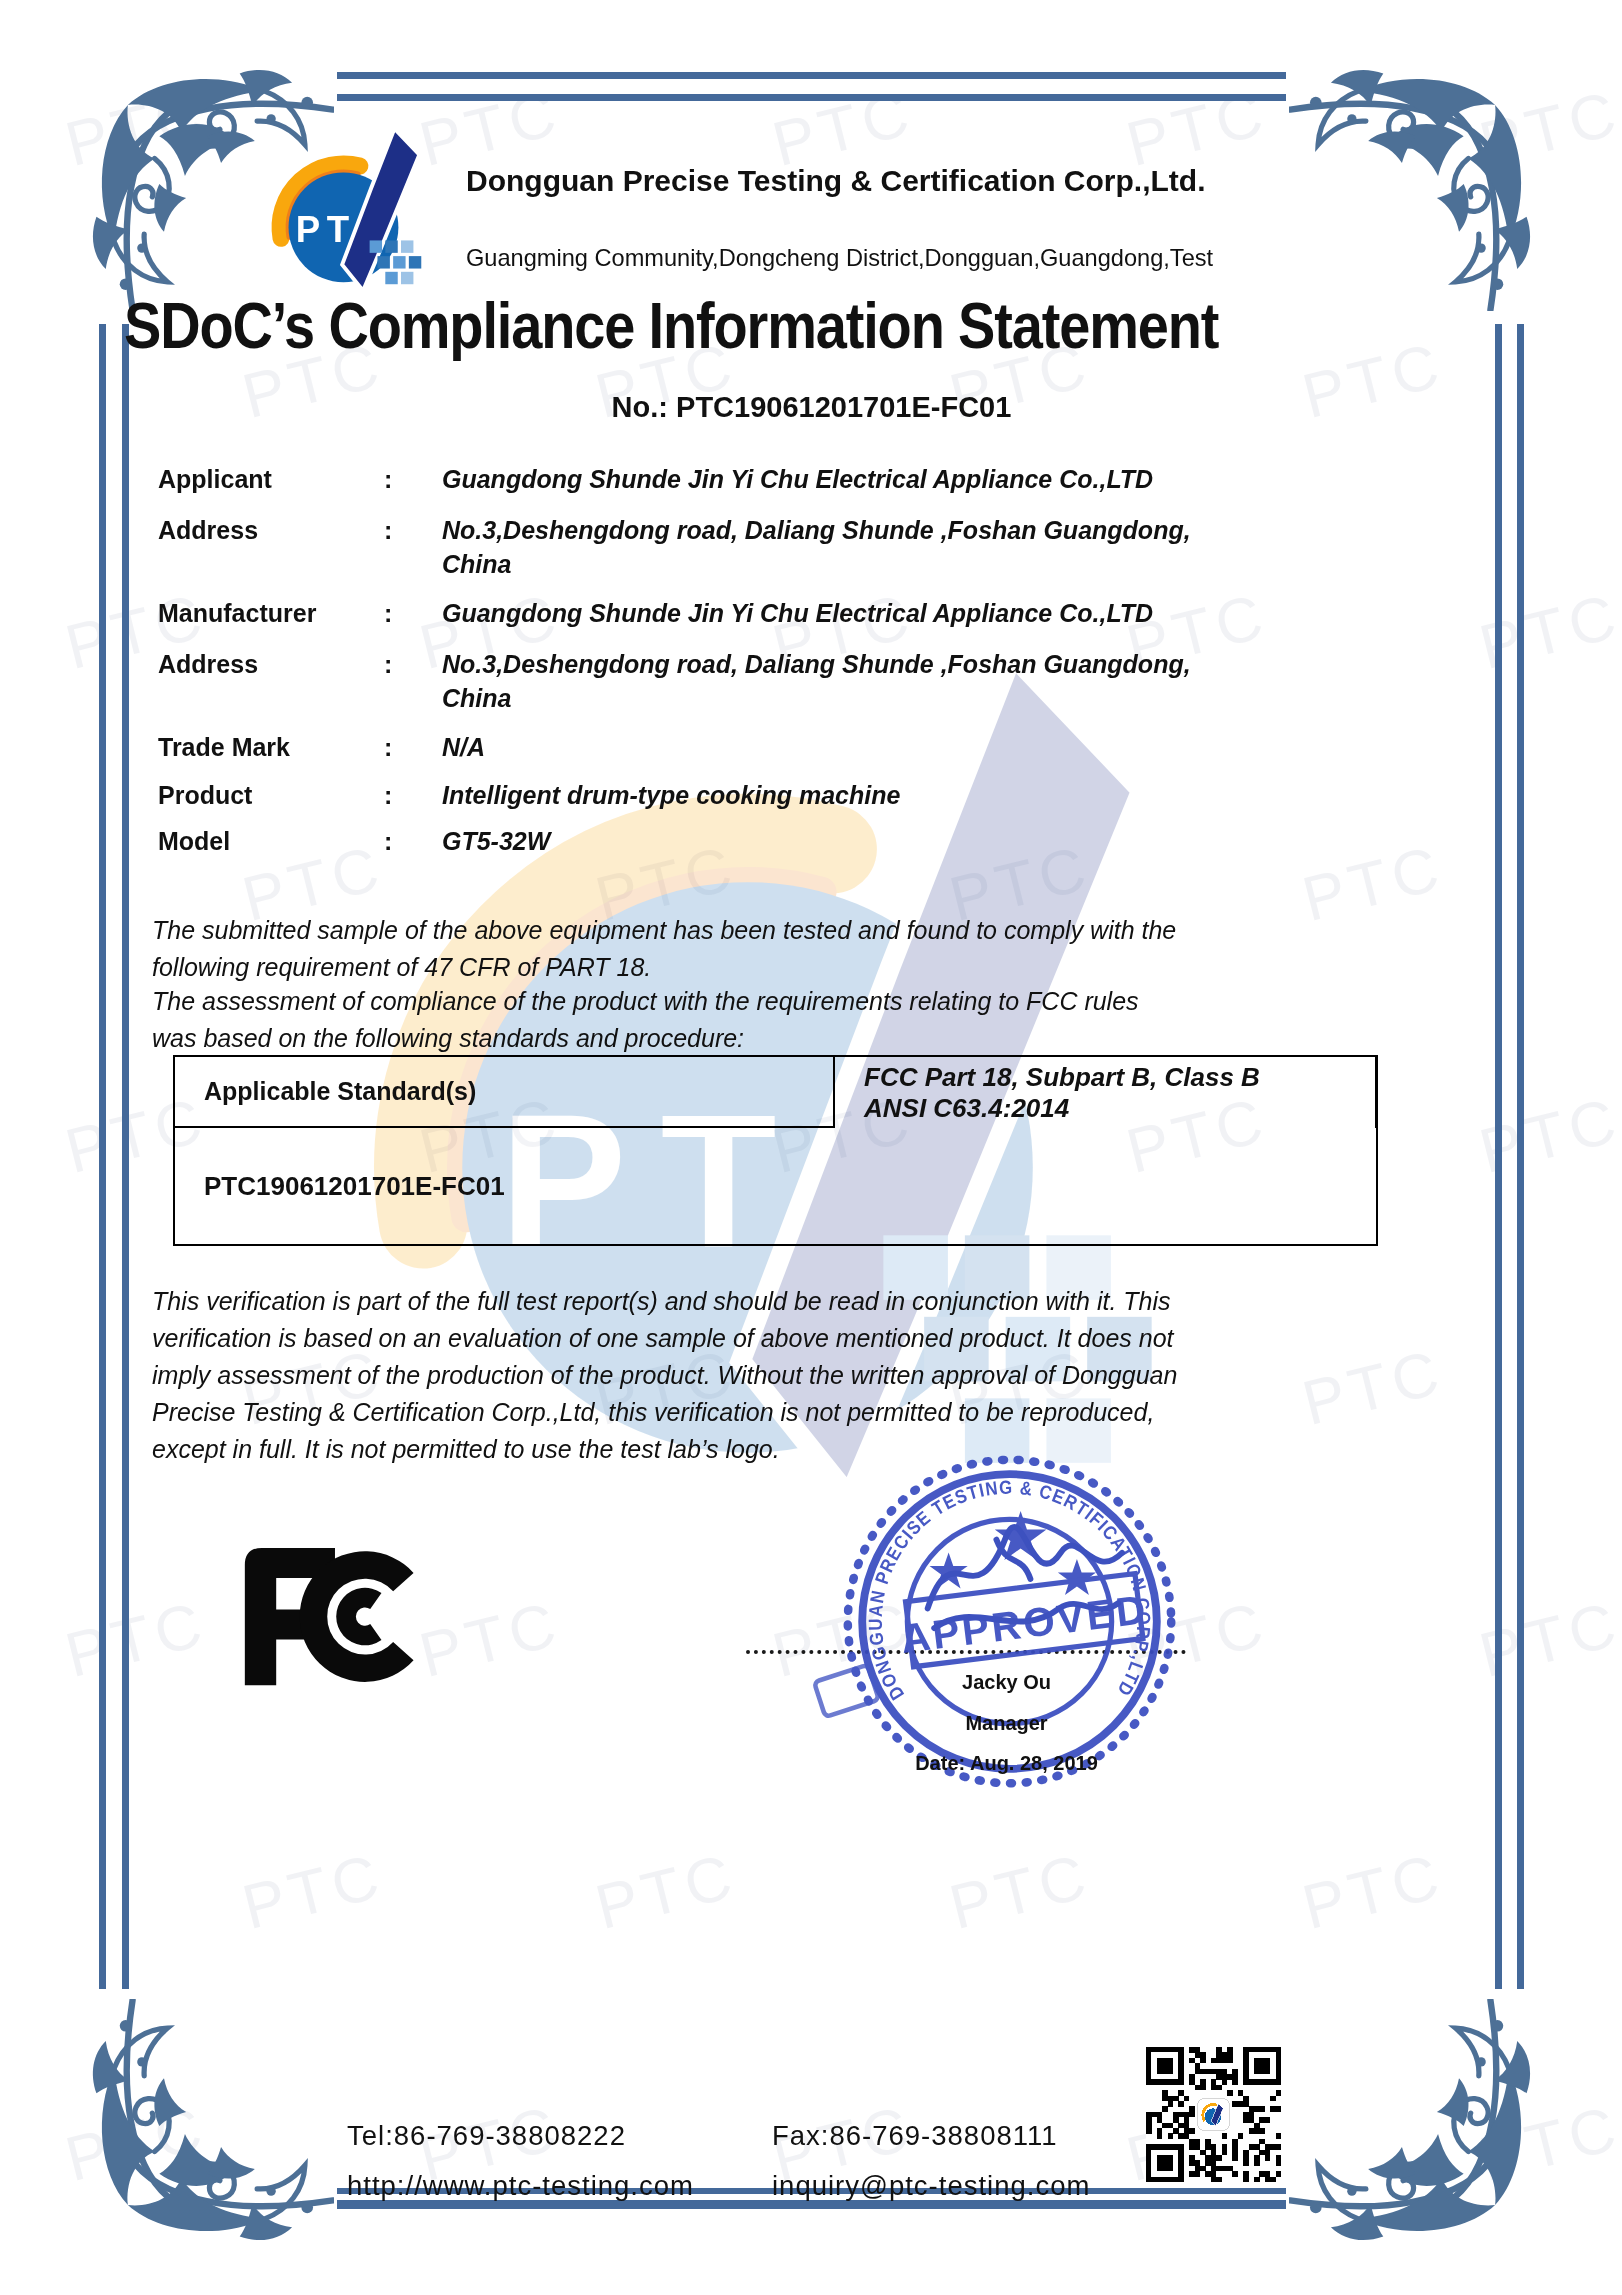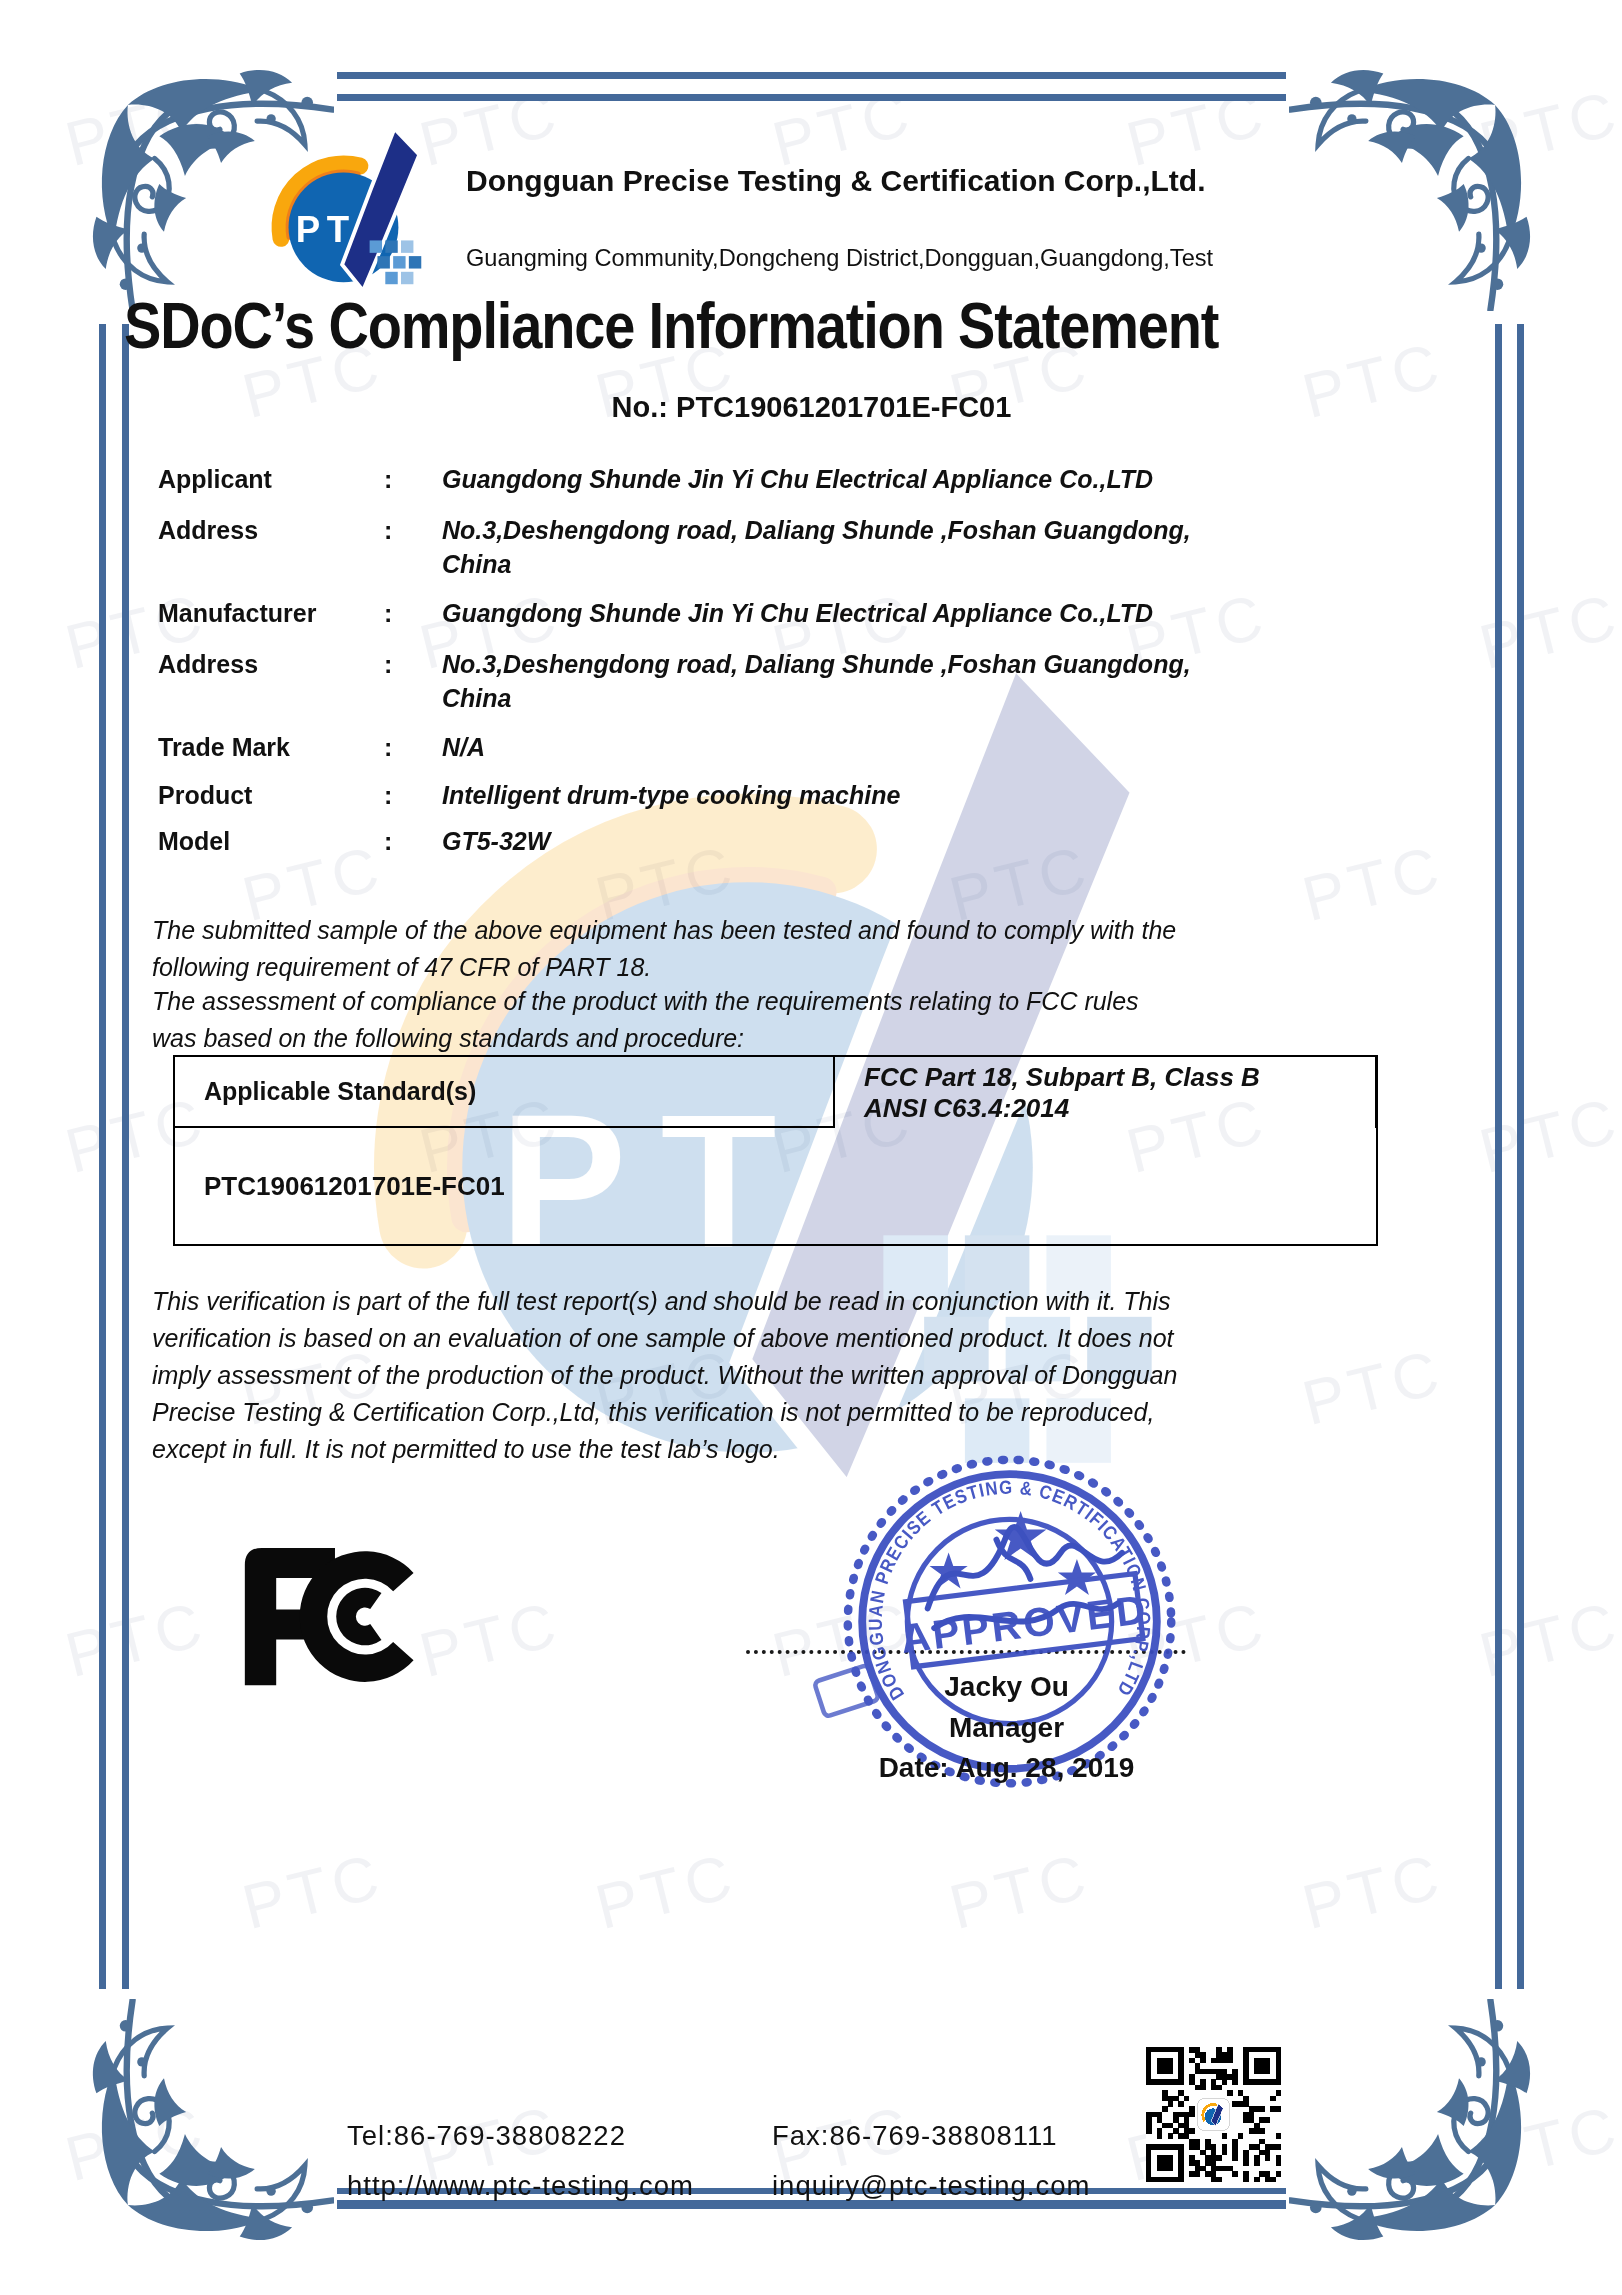--- a/index.html
+++ b/index.html
@@ -35,21 +35,21 @@
   .stable{position:absolute;left:173px;top:1055px;width:1201px;border:2px solid #000;
           display:grid;grid-template-columns:660px 542px;grid-template-rows:71px 116px;z-index:2;background:transparent;}
   .stable .cell{padding-left:29px;display:flex;align-items:center;font-size:25px;font-weight:bold;}
   .stable .hcell{border-bottom:2px solid #000;}
   .stable .c1{border-right:2px solid #000;}
   .stable .bcell{font-weight:bold;font-size:26px;}
   
   .fcc{position:absolute;left:237px;top:1536px;width:209px;height:154px;z-index:2;}
   .stamp{position:absolute;left:800px;top:1412px;width:419px;height:419px;z-index:3;opacity:0.93;}
   .sig-line{position:absolute;left:746px;top:1650px;width:440px;border-top:4.6px dotted #1a1a1a;z-index:2;}
-  .signer{position:absolute;left:843px;width:327px;text-align:center;font-size:28px;font-weight:bold;z-index:4;}
+  .signer{position:absolute;left:843px;width:327px;text-align:center;font-size:20px;font-weight:bold;z-index:4;}
   
   .foot{position:absolute;font-size:27.5px;letter-spacing:1px;z-index:2;margin-top:21px;}
   .qr{position:absolute;left:1146px;top:2047px;width:135px;height:135px;z-index:2;}
 </style>
 </head>
 <body>
 
 <div id="page">
 
   <svg width="0" height="0" style="position:absolute" aria-hidden="true">

